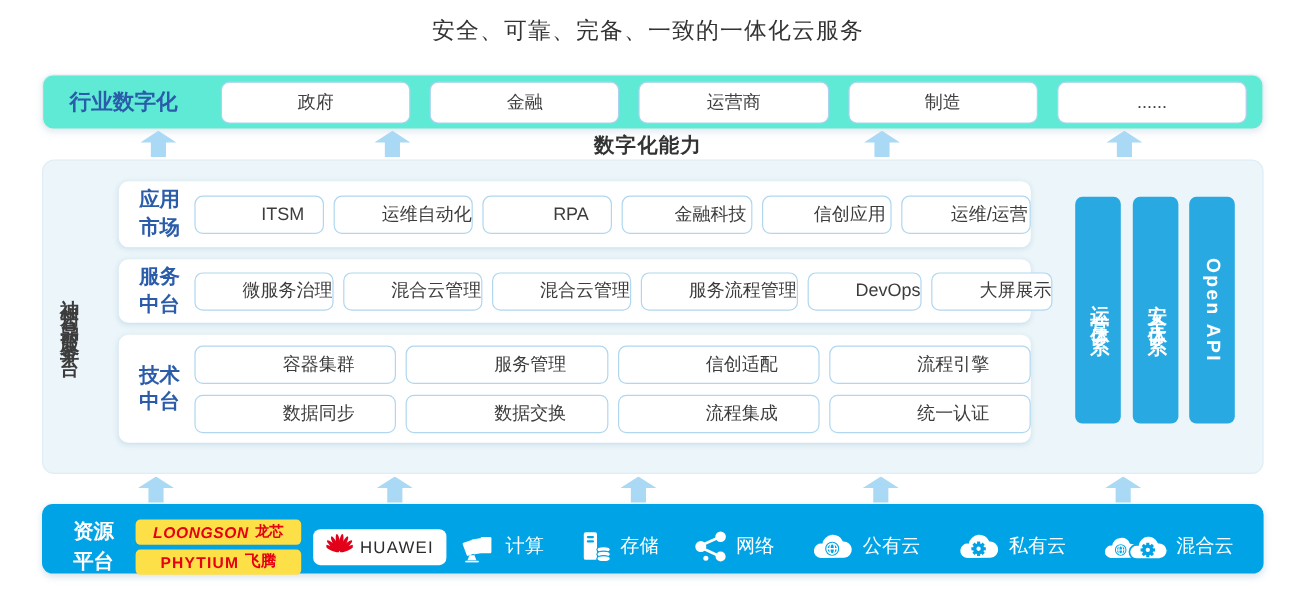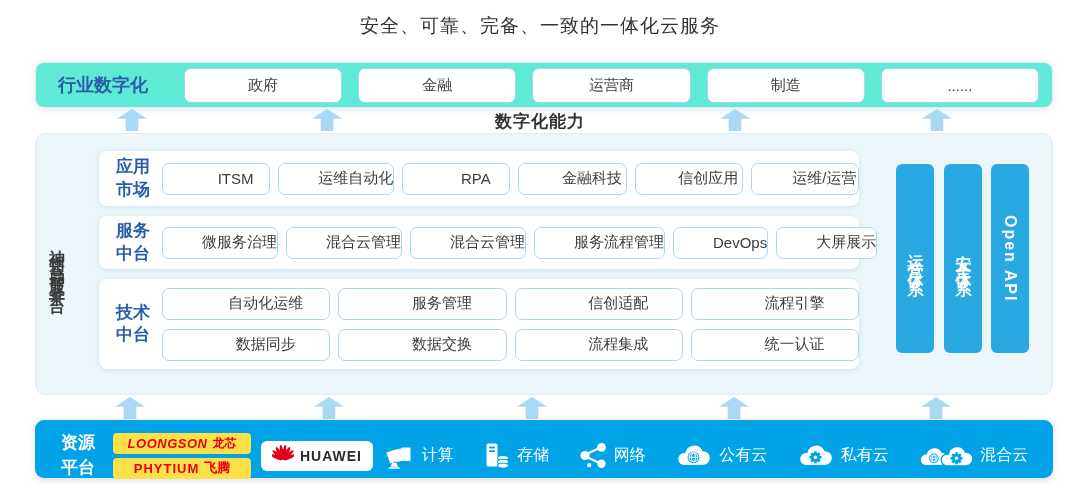--- a/index.html
+++ b/index.html
@@ -50,21 +50,21 @@
     color:#fff;line-height:1.45;word-break:break-all;}
   .vendor-col{flex:none;display:flex;flex-direction:column;gap:4px;margin-left:14px;}
   .pill{width:138px;height:21px;background:#fde047;border-radius:4px;display:flex;align-items:center;
     justify-content:center;gap:5px;}
   .loongson-latin{font-size:13px;font-weight:bold;font-style:italic;color:#e60012;letter-spacing:.5px;}
   .loongson-cn{font-size:12px;font-weight:bold;color:#e60012;}
   .phytium-latin{font-size:13px;font-weight:bold;color:#e60012;letter-spacing:1px;}
   .phytium-cn{font-size:13px;font-weight:bold;color:#e60012;text-align:right;}
   .huawei-pill{flex:none;height:30px;background:#fff;border-radius:6px;margin-left:10px;
     display:flex;align-items:center;gap:6px;padding:0 11px;}
-  .huawei-text{font-size:14px;font-weight:bold;color:#2b2b2b;letter-spacing:1px;}
+  .huawei-text{font-size:14px;font-weight:normal;color:#2b2b2b;letter-spacing:1px;}
   .resources{flex:1;display:flex;align-items:center;justify-content:space-around;margin-left:4px;gap:12px;}
   .res-item{display:flex;align-items:center;gap:7px;color:#fff;font-size:16px;}
   .res-item .ic{display:flex;align-items:center;}
 </style>
 </head>
 <body>
 
 <div class="canvas">
 
   <div class="title">安全、可靠、完备、一致的一体化云服务</div>
@@ -114,21 +114,21 @@
           <div class="pchip">DevOps</div>
           <div class="pchip">大屏展示</div>
         </div>
       </div>
     </div>
 
     <div class="prow" style="top:145px;height:90px">
       <div class="prow-label">技术中台</div>
       <div class="prow-items">
         <div class="items-line">
-          <div class="pchip">自动化运维</div>
+          <div class="pchip">容器集群</div>
           <div class="pchip">服务管理</div>
           <div class="pchip">信创适配</div>
           <div class="pchip">流程引擎</div>
         </div>
         <div class="items-line">
           <div class="pchip">数据同步</div>
           <div class="pchip">数据交换</div>
           <div class="pchip">流程集成</div>
           <div class="pchip">统一认证</div>
         </div>

